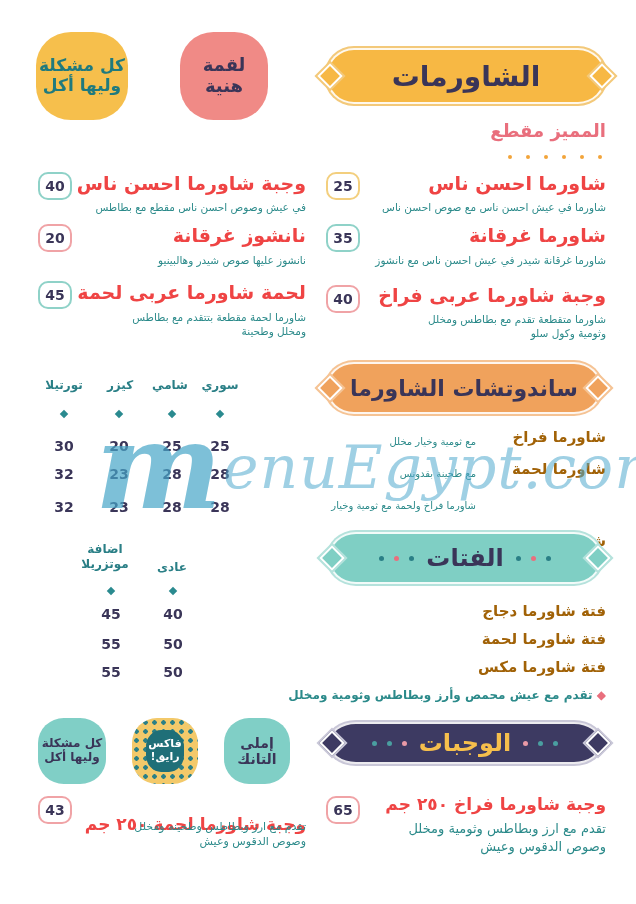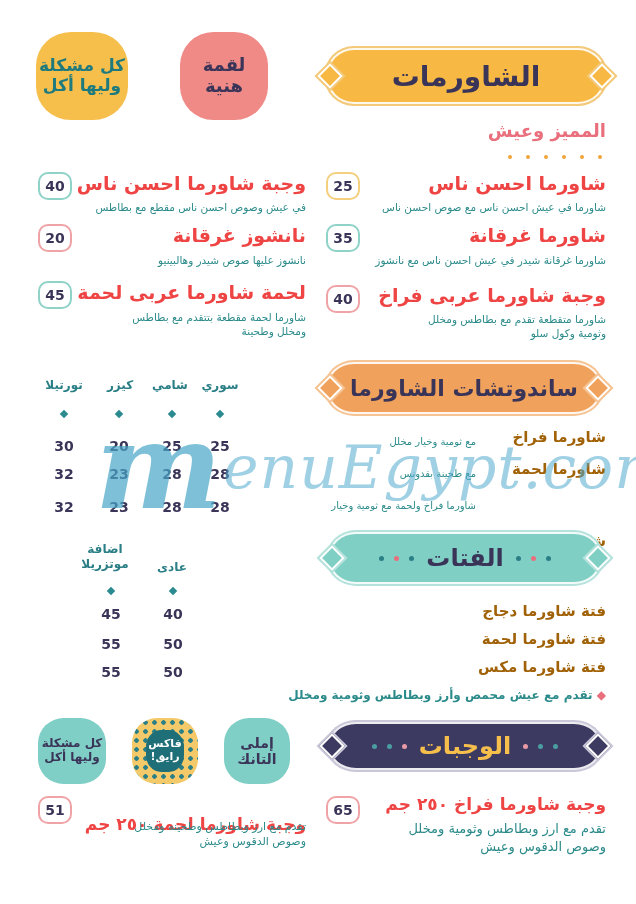--- a/index.html
+++ b/index.html
@@ -65,21 +65,21 @@
   <span>وليها أكل</span>
 </div>
 <div class="sticker" style="left:180px;top:32px;width:88px;height:88px;background:#f08a86;color:#3a3558;font-size:18px;">
   <span>لقمة</span>
   <span>هنية</span>
 </div>
 
 <div class="banner" style="--bg:#f7b844;--ring:#f3c97a;background:#f7b844;left:326px;top:48px;width:280px;">
   <span class="title" style="color:#3a3558;font-size:28px;">الشاورمات</span>
 </div>
-<div class="abs" style="right:30px;top:120px;font-size:18px;font-weight:bold;color:#e96f7d;">المميز وعيش</div>
+<div class="abs" style="right:30px;top:120px;font-size:18px;font-weight:bold;color:#e96f7d;">المميز مقطع</div>
 <div class="dotrow" style="right:34px;top:155px;">
   <span></span>
     <span></span>
     <span></span>
     <span></span>
     <span></span>
     <span></span>
 </div>
 
 <div class="badge" style="left:326px;top:172px;border-color:#f3cf7e;">25</div>
@@ -187,37 +187,37 @@
   <div style="width:38px;height:42px;border-radius:40%;background:#1f6f78;display:flex;flex-direction:column;align-items:center;justify-content:center;">
     <span>فاكس</span>
     <span>رايق!</span>
   </div>
 </div>
 <div class="sticker" style="left:224px;top:718px;width:66px;height:66px;background:#80cfc6;color:#3a3558;font-size:14px;">
   <span>إملى</span>
   <span>التانك</span>
 </div>
 
-<div class="banner" style="--bg:#3d3a62;--ring:#c9c7d8;background:#3d3a62;left:328px;top:722px;width:274px;height:48px;">
+<div class="banner" style="--bg:#3d3a62;--ring:#c9c7d8;background:#3d3a62;left:328px;top:722px;width:274px;height:42px;">
   <span class="dots">
       <span class="dot" style="background:#4a9ea0"></span>
       <span class="dot" style="background:#4a9ea0"></span>
       <span class="dot" style="background:#e99aa6"></span>
     </span>
   <span class="title" style="color:#f6bf4c;font-size:24px;">الوجبات</span>
   <span class="dots">
       <span class="dot" style="background:#e99aa6"></span>
       <span class="dot" style="background:#4a9ea0"></span>
       <span class="dot" style="background:#4a9ea0"></span>
     </span>
 </div>
 
 <div class="badge" style="left:326px;top:796px;border-color:#f0a3a6;">65</div>
 <div class="item-name" style="right:30px;top:794px;font-size:17px;">وجبة شاورما فراخ ٢٥٠ جم</div>
 <div class="item-desc" style="right:30px;top:820px;width:230px;font-size:13px;">تقدم مع ارز وبطاطس وثومية ومخلل وصوص الدقوس وعيش</div>
 
-<div class="badge" style="left:38px;top:796px;border-color:#f0a3a6;">51</div>
+<div class="badge" style="left:38px;top:796px;border-color:#f0a3a6;">43</div>
 <div class="item-name" style="right:330px;top:794px;font-size:17px;margin-top:20px;">وجبة شاورما لحمة ٢٥٠ جم</div>
 <div class="item-desc" style="right:330px;top:820px;width:200px;font-size:11px;">تقدم مع ارز وبطاطس وطحينه ومخلل وصوص الدقوس وعيش</div>
 
 <div class="watermark">
   <span class="big">m</span><span>enuEgypt.com</span>
 </div>
 
 </body></html>

